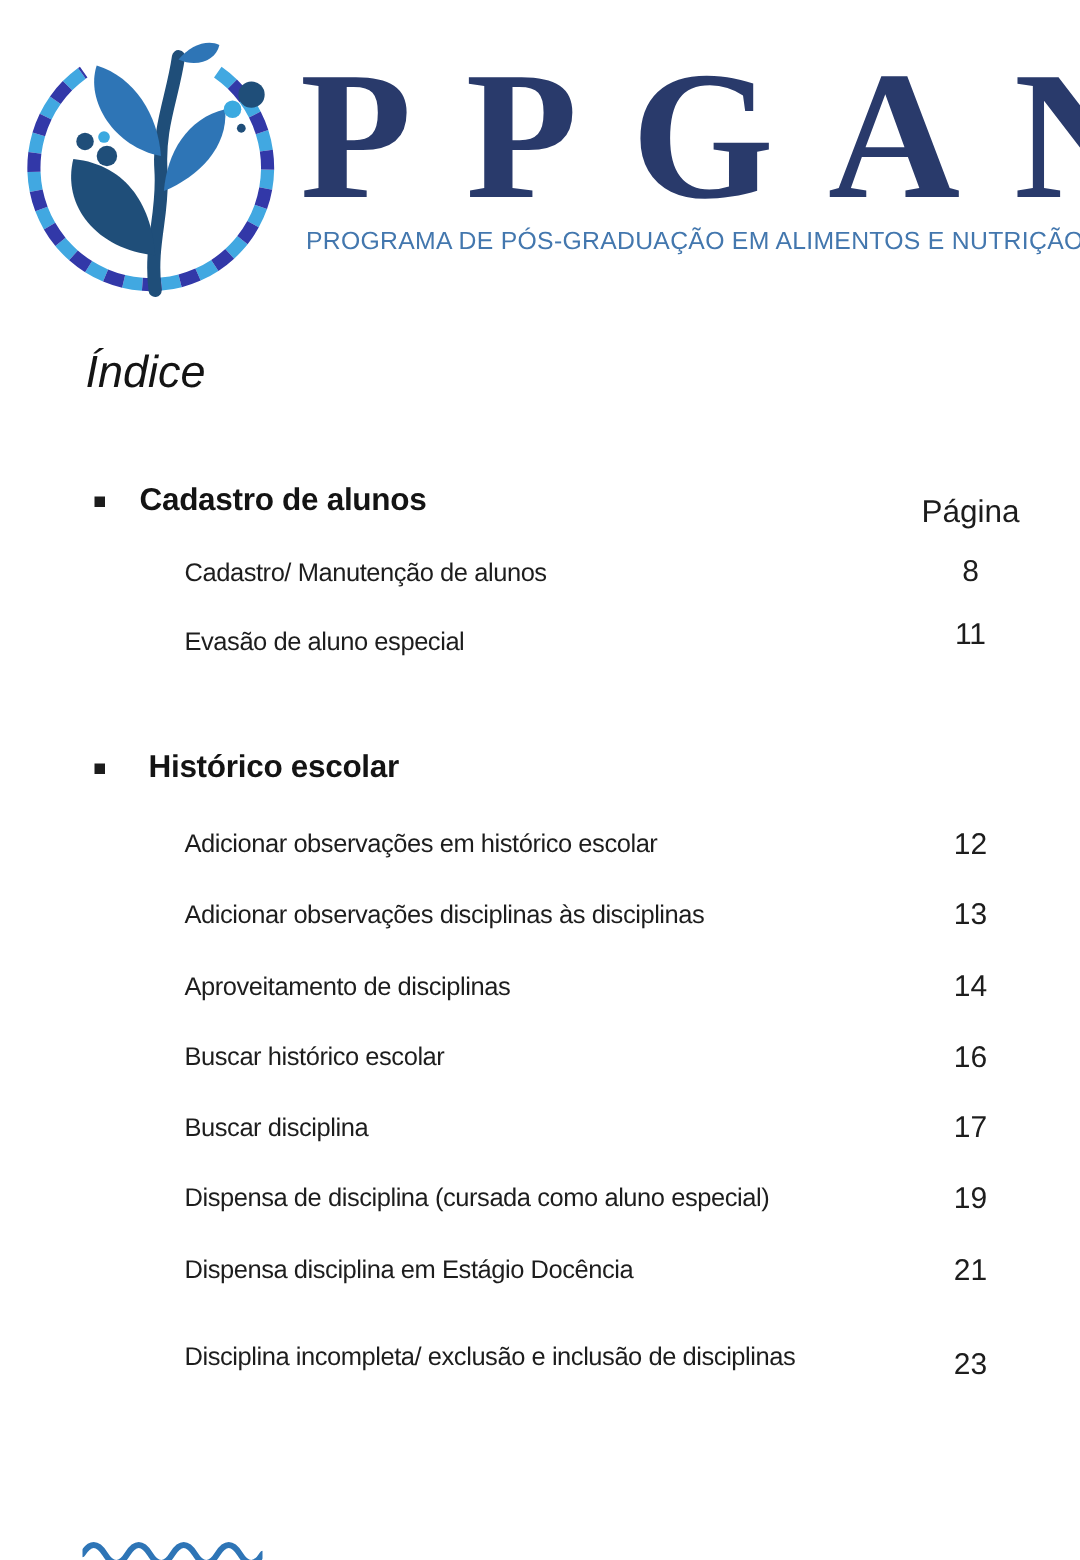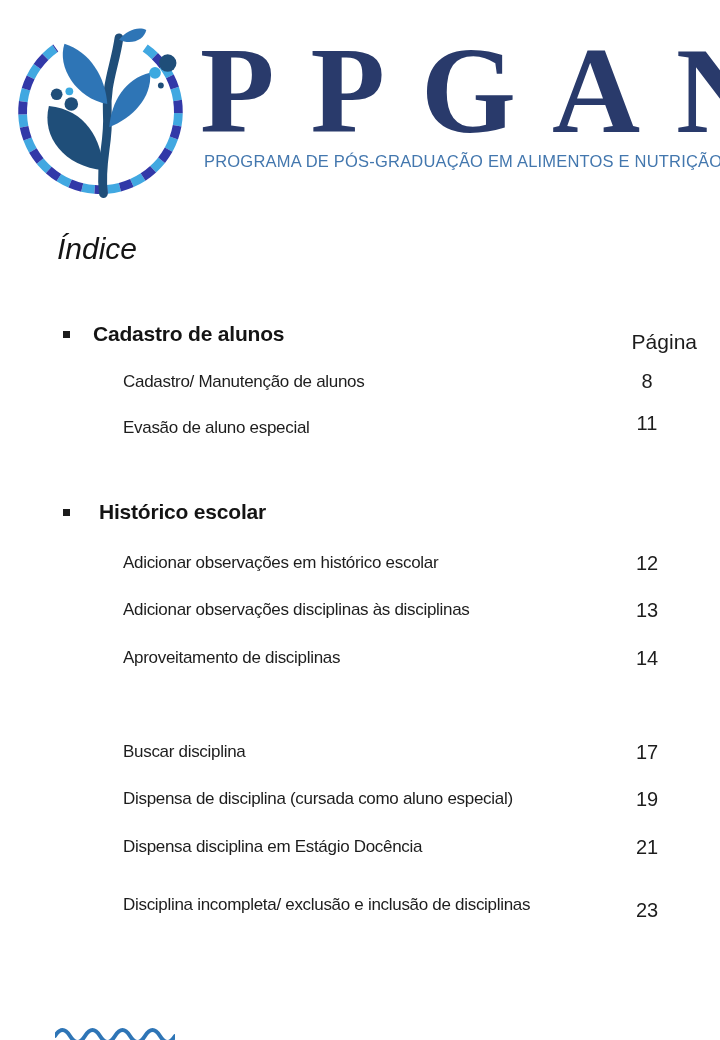--- a/index.html
+++ b/index.html
@@ -17,21 +17,21 @@
   .brand-sub{
     position:absolute;left:204px;top:152px;width:520px;
     font-size:16.5px;letter-spacing:0.2px;color:#4377ae;white-space:nowrap;
   }
   
   .toc-title{
     position:absolute;left:57px;top:232px;margin:0;
     font-size:30px;font-weight:normal;font-style:italic;color:#141414;
   }
   .page-col-label{
-    position:absolute;left:597px;top:330px;width:100px;text-align:right;
+    position:absolute;left:597px;top:330px;width:100px;text-align:center;
     font-size:21px;color:#1c1c1c;
   }
   .sec{position:absolute;left:0;width:628px;height:28px;}
   .bullet{
     position:absolute;left:63px;top:9px;width:7px;height:7px;background:#1c1c1c;
   }
   .sec-label{
     position:absolute;left:93px;top:0;font-size:21px;font-weight:bold;
     letter-spacing:-0.2px;color:#141414;white-space:nowrap;
   }
@@ -103,20 +103,24 @@
     <span class="pagenum" style="top:-1px">12</span>
   </div>
   <div class="row" style="top:600px">
     <span class="item-label">Adicionar observações disciplinas às disciplinas</span>
     <span class="pagenum" style="top:-1px">13</span>
   </div>
   <div class="row" style="top:648px">
     <span class="item-label">Aproveitamento de disciplinas</span>
     <span class="pagenum" style="top:-1px">14</span>
   </div>
+  <div class="row" style="top:695px">
+    <span class="item-label">Buscar histórico escolar</span>
+    <span class="pagenum" style="top:-1px">16</span>
+  </div>
   <div class="row" style="top:742px">
     <span class="item-label">Buscar disciplina</span>
     <span class="pagenum" style="top:-1px">17</span>
   </div>
   <div class="row" style="top:789px">
     <span class="item-label">Dispensa de disciplina (cursada como aluno especial)</span>
     <span class="pagenum" style="top:-1px">19</span>
   </div>
   <div class="row" style="top:837px">
     <span class="item-label">Dispensa disciplina em Estágio Docência</span>

